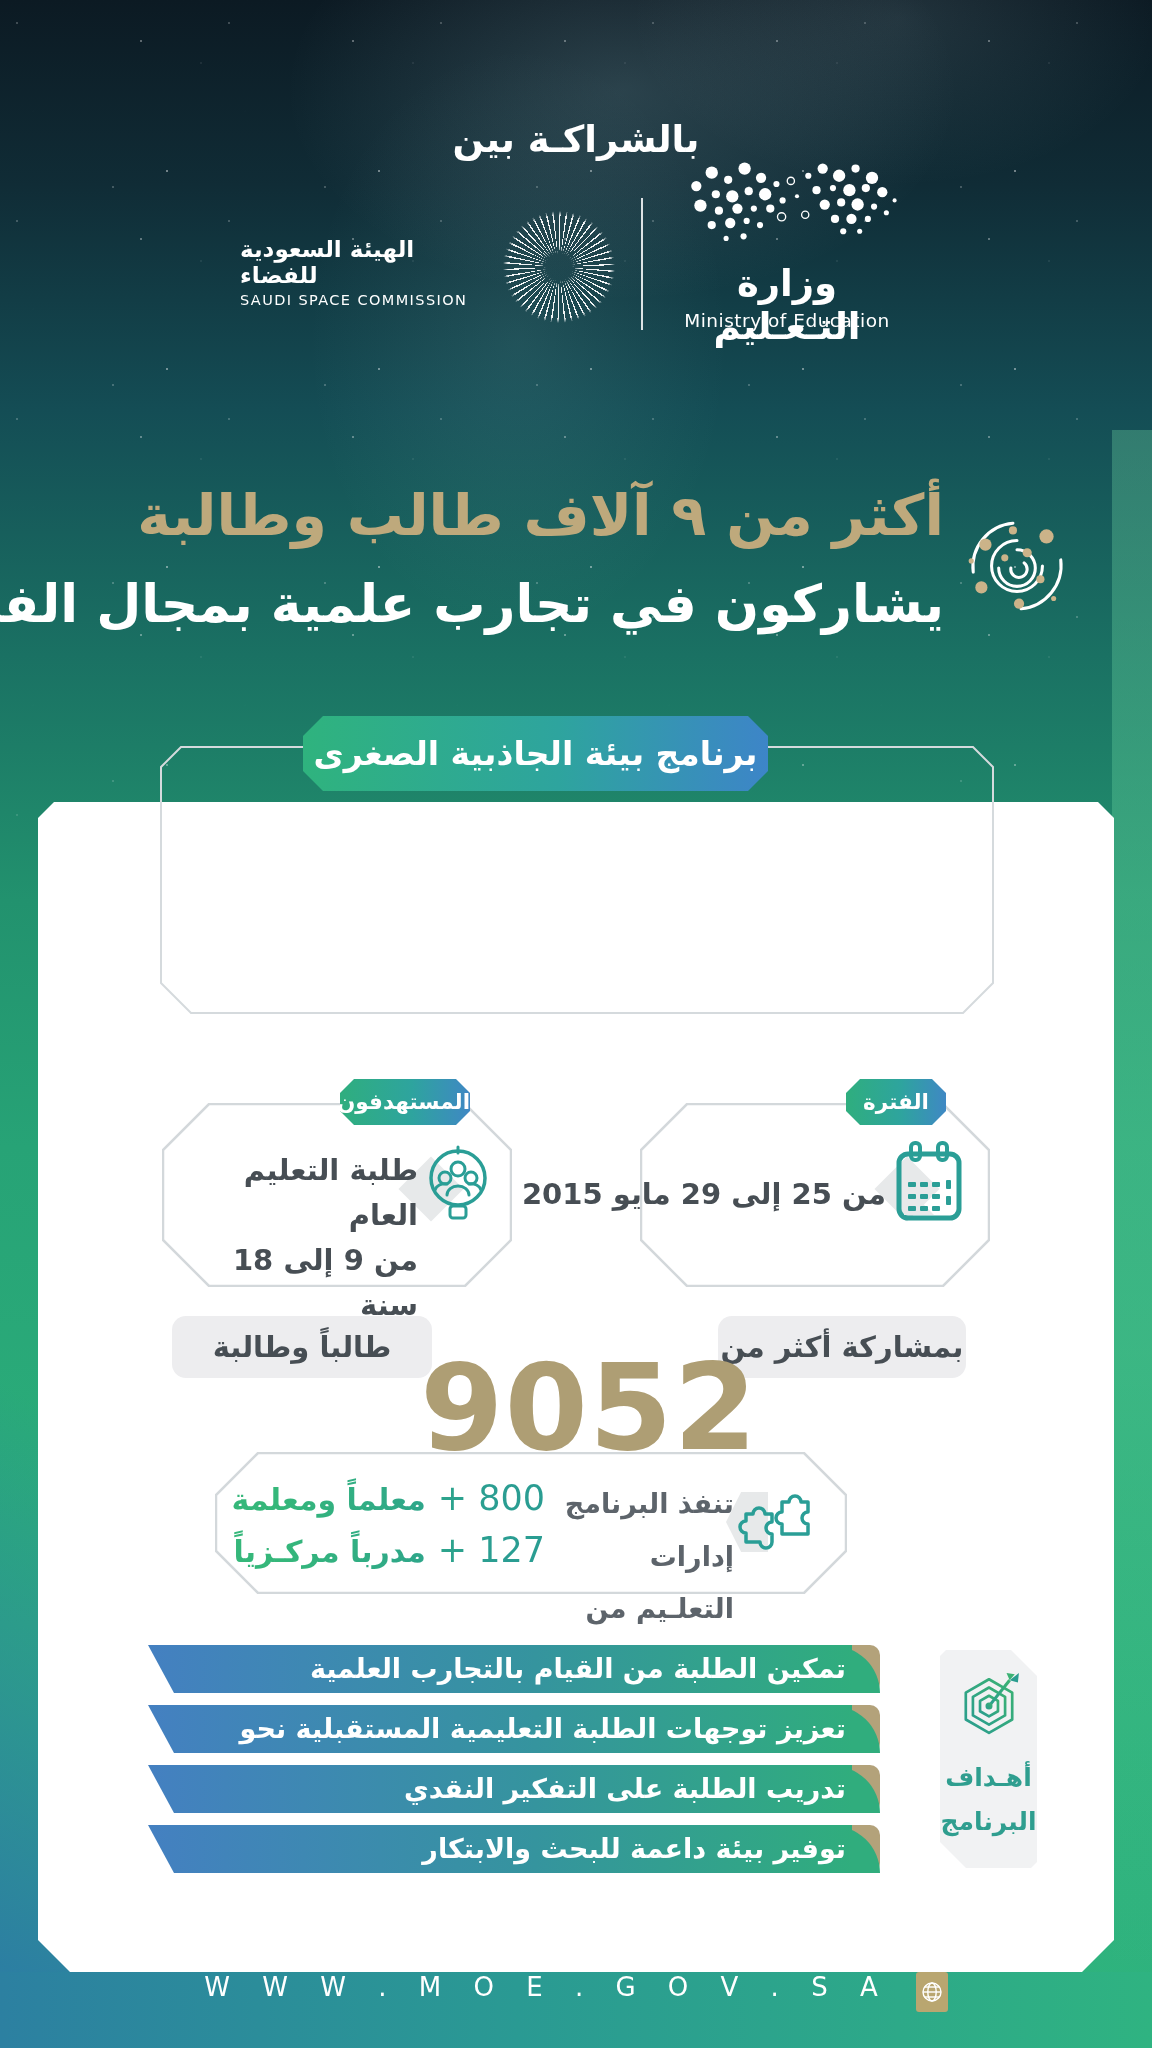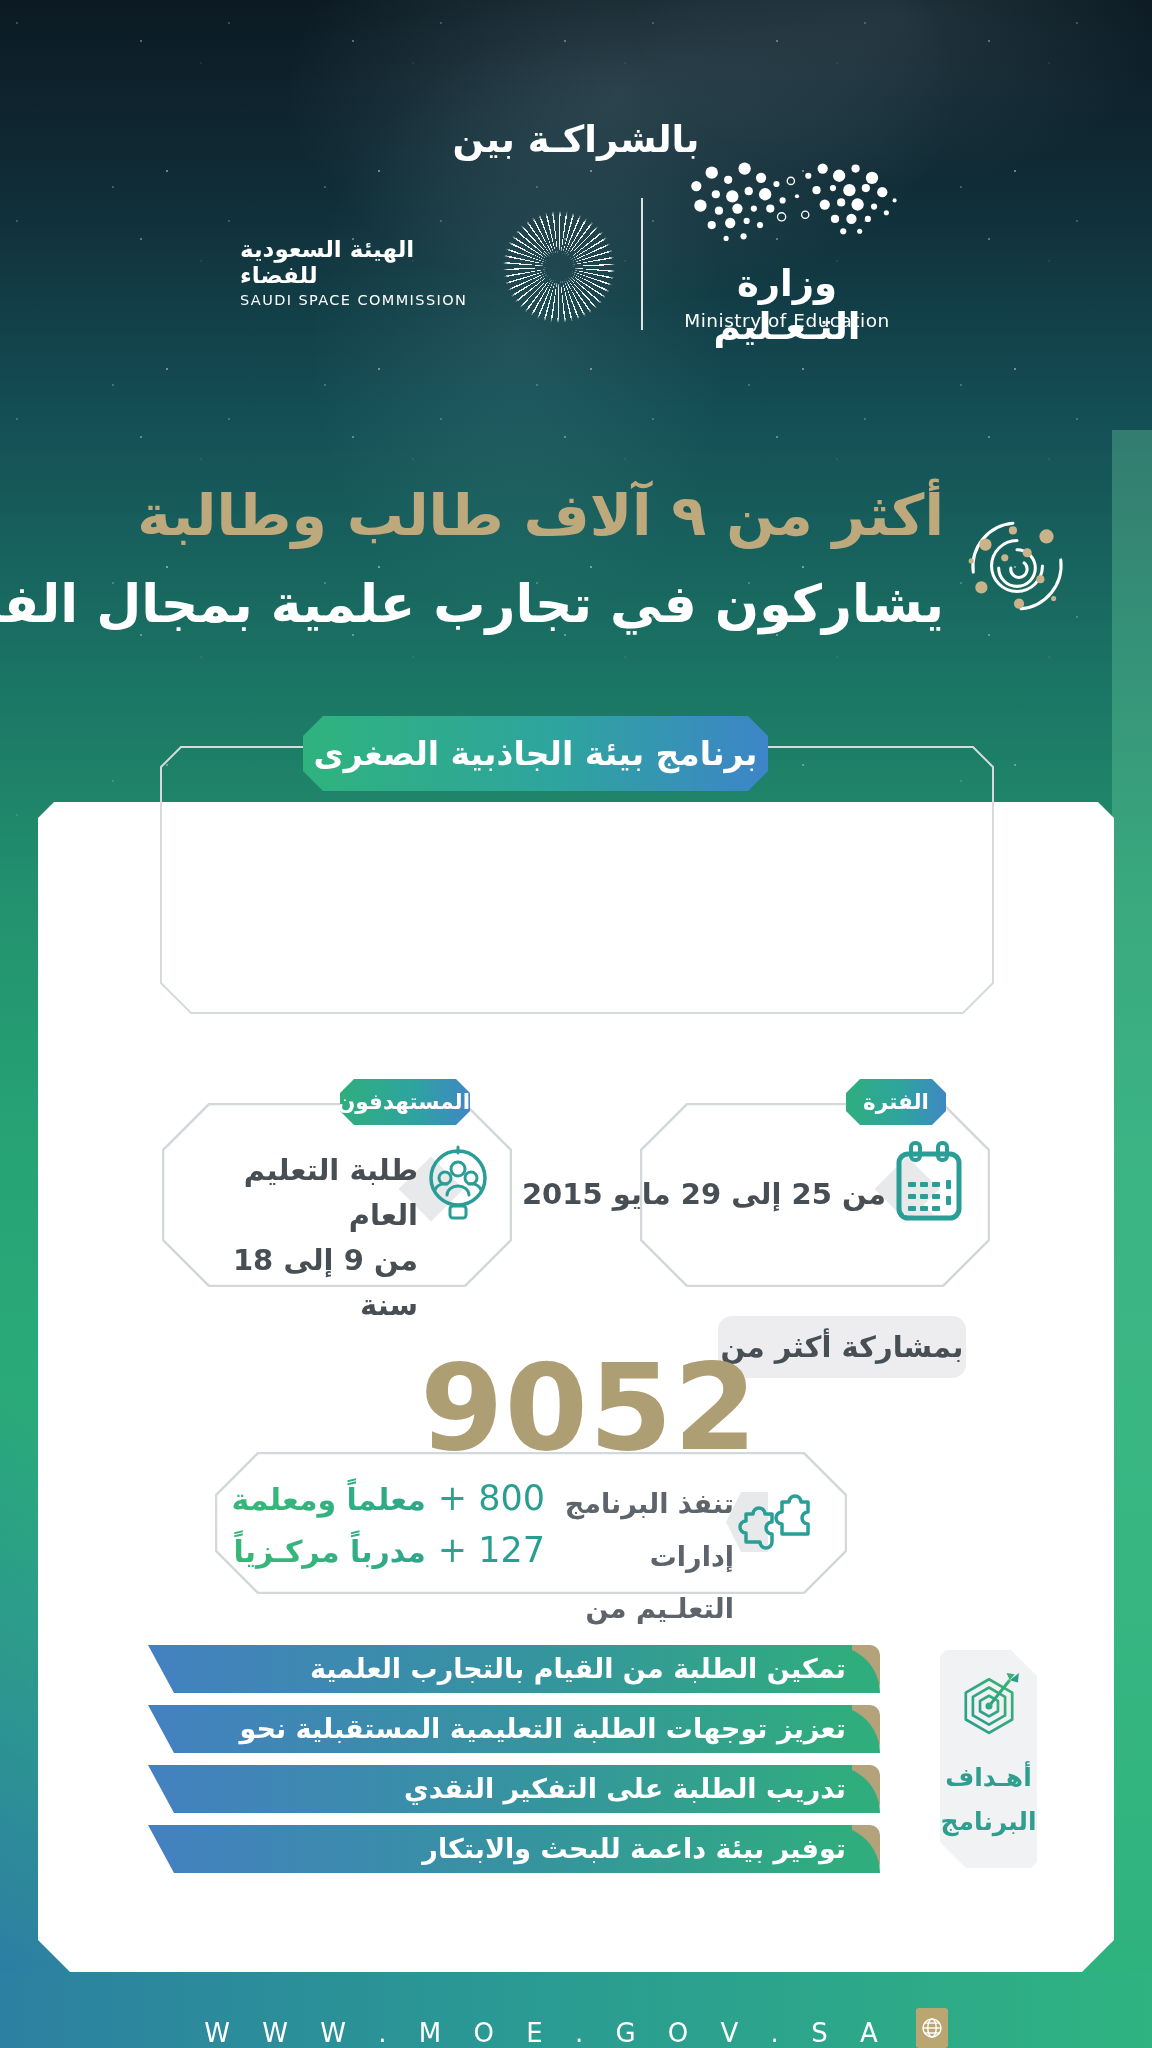--- a/index.html
+++ b/index.html
@@ -121,21 +121,21 @@
 
   .goals-card{left:940px;top:1650px;width:97px;height:218px;background:#f1f2f3;z-index:2;
     clip-path:polygon(0 6px,6px 0,71px 0,97px 26px,97px 212px,91px 218px,26px 218px,0 192px);}
   .icon-target{left:956px;top:1664px;width:66px;height:78px;z-index:3;}
   .goals-title{left:938px;top:1756px;width:101px;z-index:3;text-align:center;color:#2f9e8f;
     font-size:25px;font-weight:bold;line-height:1.75;}
 
   
   .footer{left:0;top:1972px;width:1152px;height:76px;
     background:linear-gradient(90deg,#2c80a1 0%,#2a9a93 45%,#2fb381 100%);
-    display:flex;align-items:flex-end;justify-content:center;gap:26px;z-index:3;}
+    display:flex;align-items:flex-start;justify-content:center;gap:26px;z-index:3;}
   .globe-chip{width:32px;height:40px;background:#b9a670;border-radius:3px;
     display:flex;align-items:center;justify-content:center;}
   .footer-url{color:#fff;font-size:26px;letter-spacing:12px;font-weight:normal;direction:ltr;}
 
   svg{display:block;}
   .t-stroke{stroke:#2a9e96;fill:none;stroke-linecap:round;stroke-linejoin:round;}
 </style>
 </head>
 <body>
 
@@ -285,20 +285,21 @@
         <rect x="52" y="58" width="5" height="9" rx="1"></rect>
       <rect x="14" y="68" width="8" height="5" rx="1"></rect>
         <rect x="26" y="68" width="8" height="5" rx="1"></rect>
       <rect x="38" y="68" width="8" height="5" rx="1"></rect>
     </g>
   </svg>
   <div class="abs card-text period-text">من 25 إلى 29 مايو 2015</div>
 
   <div class="abs pill pill-prefix">بمشاركة أكثر من</div>
   <div class="abs big-count">9052</div>
+  <div class="abs pill pill-suffix">طالباً وطالبة</div>
 
   <svg class="abs impl-outline" viewBox="0 0 632 142">
     <polygon class="card-outline" points="43,1 589,1 631,43 631,99 589,141 43,141 1,99 1,43"></polygon>
   </svg>
   <div class="abs impl-chevron"></div>
   <svg class="abs icon-puzzle" viewBox="0 0 82 80">
     <path class="t-stroke" stroke-width="3.5" fill="#ffffff" d="M46,22 h7 a6,6 0 1 1 12,0 h7 v10 a6,6 0 1 0 0,12 v10 h-26 v-10 a6,6 0 1 1 0,-12 z"></path>
     <path class="t-stroke" stroke-width="3.5" fill="#ffffff" d="M10,34 h7 a6,6 0 1 1 12,0 h7 v8 a6,6 0 1 0 0,12 v8 a6,6 0 1 1 -12,0 h-14 v-9 a6,6 0 1 1 0,-12 z"></path>
   </svg>
   <div class="abs impl-intro">

